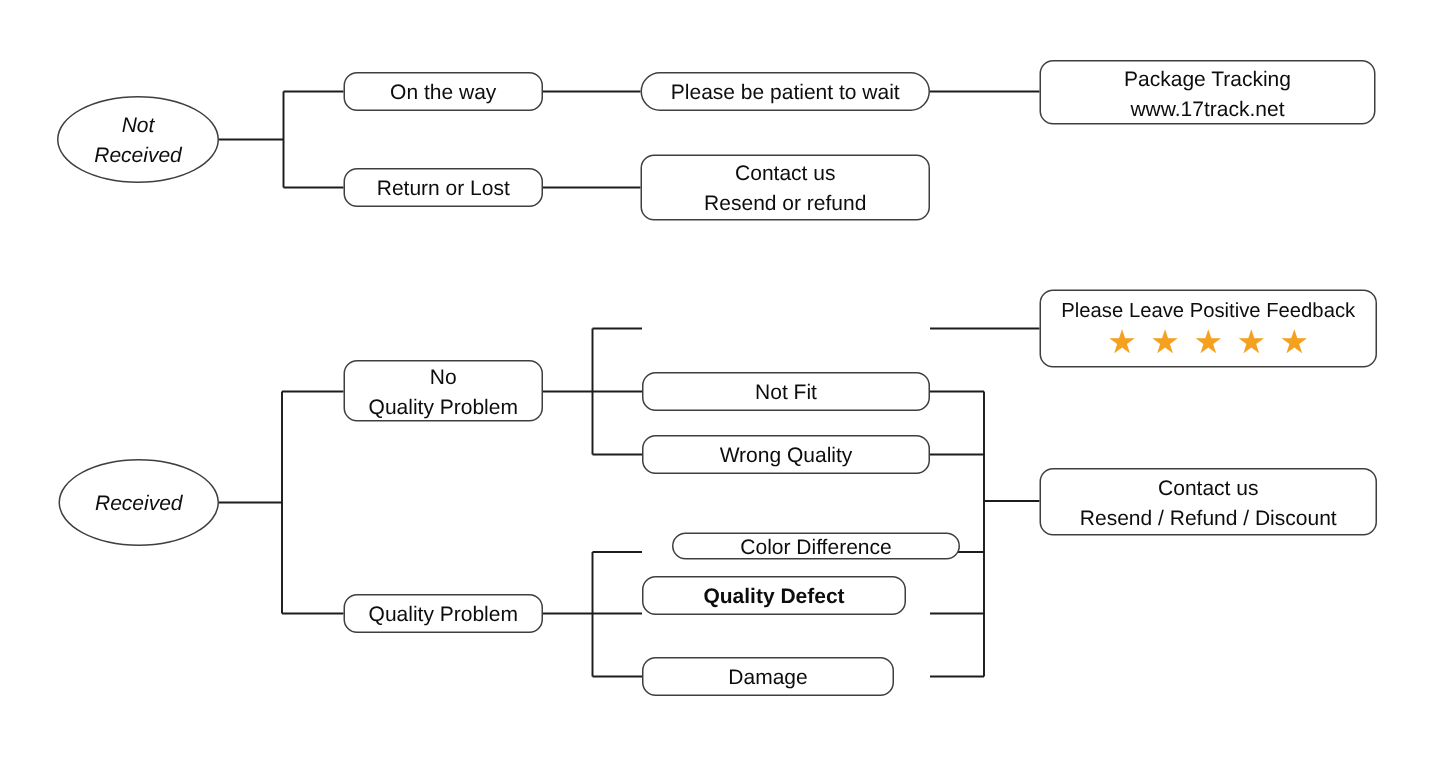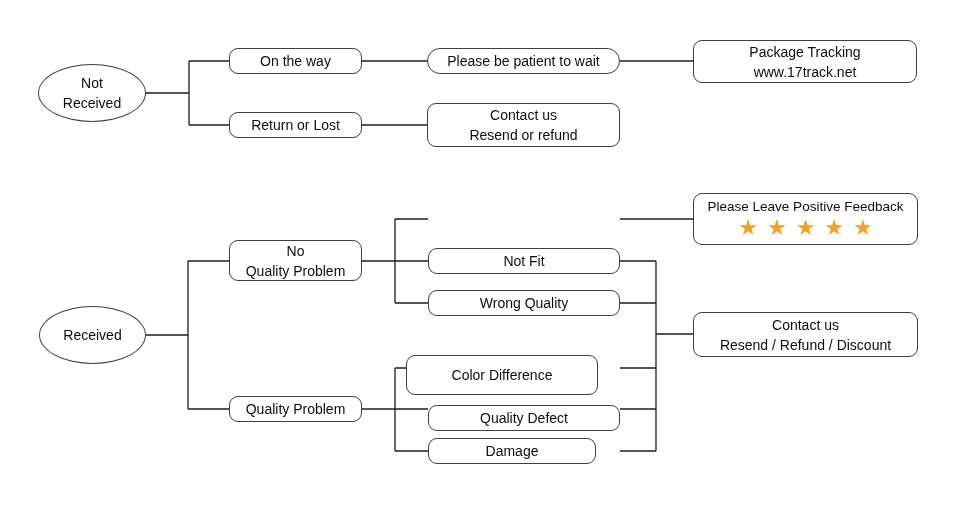--- a/index.html
+++ b/index.html
@@ -28,20 +28,21 @@
     justify-content:center;
     text-align:center;
     font-size:14px;
     line-height:20px;
     color:#0d0d0d;
     white-space:pre-line;
   }
   .ellipse {
     border-radius:50%;
     border-width:1.2px;
+    font-style:italic;
   }
   .feedback-title {
     font-size:13.5px;
     line-height:17px;
     white-space:nowrap;
   }
   .stars {
     font-size:22px;
     line-height:24px;
     letter-spacing:9px;
@@ -112,23 +113,23 @@
   <div class="node" style="left:229px; top:240px; width:133px; height:41px;">No
 Quality Problem</div>
 
   <div class="node" style="left:229px; top:396px; width:133px; height:26px;">Quality Problem</div>
 
 
   <div class="node" style="left:428px; top:248px; width:192px; height:26px;">Not Fit</div>
 
   <div class="node" style="left:428px; top:290px; width:192px; height:26px;">Wrong Quality</div>
 
-  <div class="node" style="left:406px; top:355px; width:192px; height:40px;">Color Difference</div>
+  <div class="node" style="left:448px; top:355px; width:192px; height:18px;">Color Difference</div>
 
-  <div class="node" style="left:428px; top:405px; width:192px; height:26px;">Quality Defect</div>
+  <div class="node" style="left:428px; top:384px; width:176px; height:26px;font-weight:bold;">Quality Defect</div>
 
   <div class="node" style="left:428px; top:438px; width:168px; height:26px;">Damage</div>
 
   <div class="node" style="left:693px; top:193px; width:225px; height:52px;">
     <span class="feedback-title">Please Leave Positive Feedback</span>
     <span class="stars">★★★★★</span>
   </div>
 
   <div class="node" style="left:693px; top:312px; width:225px; height:45px;">Contact us
 Resend / Refund / Discount</div>

